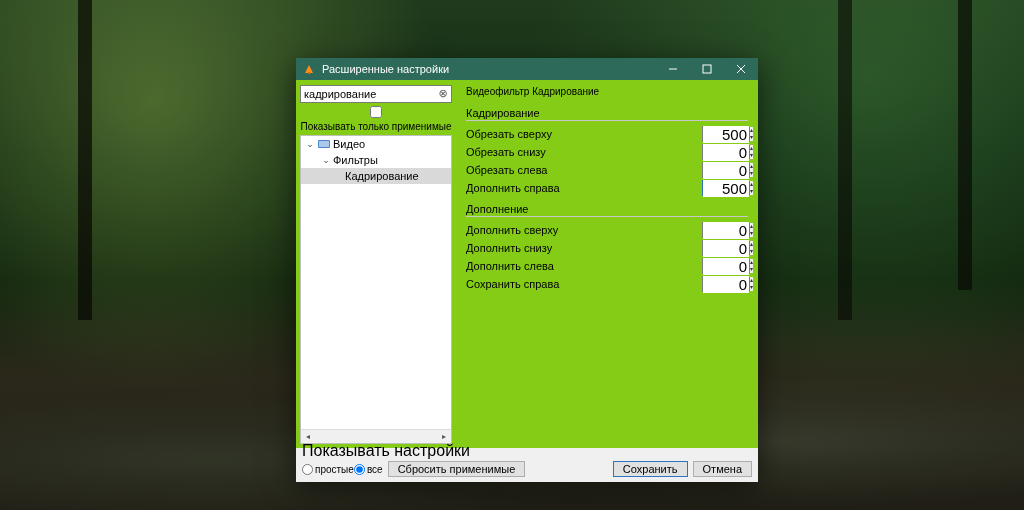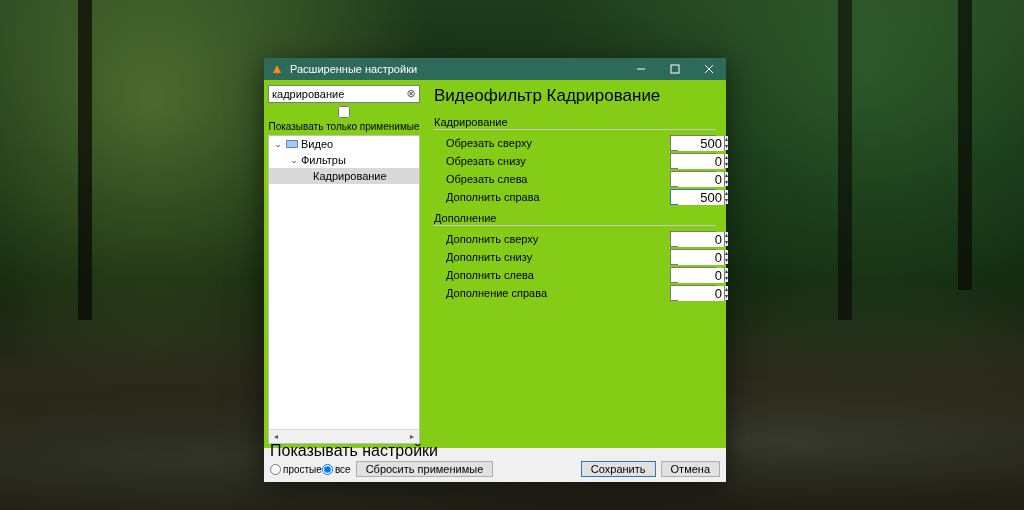--- a/index.html
+++ b/index.html
@@ -9,21 +9,21 @@
     radial-gradient(circle at 85% 15%, rgba(100,180,90,.35), transparent 35%),
     radial-gradient(circle at 50% 50%, rgba(120,200,110,.3), transparent 40%),
     linear-gradient(180deg, #2d4a2a 0%, #1e3820 30%, #1a2e18 55%, #3d3a2a 75%, #2a2820 100%);
     filter: contrast(1.1) brightness(.85); }
   .wallpaper::before, .wallpaper::after { content:""; position:absolute; }
   .wallpaper::before { width:14px; height:320px; left:78px; top:0; background:rgba(20,18,14,.7); box-shadow: 760px 0 rgba(22,20,15,.6), 880px -30px rgba(20,18,14,.65); }
   .wallpaper::after { left:0; right:0; bottom:0; height:170px; background:
     radial-gradient(ellipse at 20% 70%, rgba(80,90,70,.5), transparent 40%),
     radial-gradient(ellipse at 75% 60%, rgba(90,100,80,.5), transparent 45%),
     linear-gradient(0deg, #2e2c22, transparent); }
-  .window { position:absolute; left:264px; top:58px; width:462px; height:424px; background:#f0f0f0; box-shadow:0 6px 28px rgba(0,0,0,.55); display:flex; flex-direction:column; }
+  .window { position:absolute; left:296px; top:58px; width:462px; height:424px; background:#f0f0f0; box-shadow:0 6px 28px rgba(0,0,0,.55); display:flex; flex-direction:column; }
   .titlebar { height:22px; background:#2e6a5a; display:flex; align-items:center; color:#fff; font-size:11px; padding:0 0 0 6px; }
   .titlebar .icon { width:14px; height:14px; margin-right:6px; display:flex; align-items:center; justify-content:center; }
   .titlebar .icon svg { width:12px; height:12px; }
   .titlebar .spacer { flex:1; }
   .winbtn { width:34px; height:22px; display:flex; align-items:center; justify-content:center; color:#fff; }
   .winbtn svg { width:10px; height:10px; stroke:#fff; stroke-width:1; fill:none; }
   .content { flex:1; display:flex; background:#84cc16; }
   .sidebar { width:160px; display:flex; flex-direction:column; border-right:0; padding:4px; }
   .search-wrap { position:relative; }
   .search { width:100%; height:18px; font-size:11px; padding:1px 16px 1px 3px; border:1px solid #7a7a7a; background:#fff; }
@@ -36,27 +36,27 @@
   .row { display:flex; align-items:center; height:16px; padding-left:4px; }
   .row .tw { width:10px; height:10px; display:flex; align-items:center; justify-content:center; margin-right:2px; font-size:9px; color:#555; }
   .row .ticon { width:14px; height:14px; margin-right:2px; display:flex; align-items:center; justify-content:center; }
   .row.sel { background:#d9d9d9; }
   .row.lvl2 { padding-left:20px; }
   .row.lvl3 { padding-left:44px; }
   .hscroll { position:absolute; left:0; right:0; bottom:0; height:14px; background:#f0f0f0; border-top:1px solid #dcdcdc; display:flex; align-items:center; }
   .hscroll .ar { width:14px; height:14px; display:flex; align-items:center; justify-content:center; font-size:8px; color:#555; }
   .hscroll .track { flex:1; height:14px; }
   .main { flex:1; padding:6px 10px 0 10px; display:flex; flex-direction:column; }
-  .main h1 { font-size:17px; font-weight:400; color:#000; margin-bottom:10px; }
+  .main h1 { font-size:10px; font-weight:400; color:#000; margin-bottom:10px; }
   .group { margin-bottom:6px; }
   .grouptitle { font-size:11px; color:#000; border-bottom:1px solid #c8c8c8; padding-bottom:1px; margin-bottom:4px; }
   .field { display:flex; align-items:center; height:18px; font-size:11px; color:#000; }
-  .field .lbl { flex:1;margin-left:12px; }
+  .field .lbl { flex:1; }
   .spinner { display:flex; align-items:center; width:46px; height:16px; border:1px solid #7a7a7a; background:#fff; }
-  .spinner input { border:none; width:46px; text-align:right; font-size:13px; padding:0 2px; outline:none;margin-left:7px; }
+  .spinner input { border:none; width:46px; text-align:right; font-size:15px; padding:0 2px; outline:none; }
   .spinner .btns { display:flex; flex-direction:column; width:10px; height:14px; }
   .spinner .sb { height:7px; font-size:6px; line-height:6px; text-align:center; color:#333; background:#f0f0f0; border-left:1px solid #7a7a7a; cursor:pointer; }
   .spinner.active { border-color:#2f74c0; }
   .footer { height:34px; background:#f0f0f0; border-top:0; display:flex; align-items:flex-end; padding:0 6px 5px 6px; font-size:10px; }
   .footer .left { flex:1; }
   .footer .left .cap { font-size:16px; color:#000; margin-bottom:1px; }
   .footer .radios { display:flex; align-items:center; }
   .footer .radios label { display:flex; align-items:center; gap:2px; }
   .footer .radios input { width:11px; height:11px; }
   .btn { font-size:11px; padding:1px 9px; border:1px solid #adadad; background:#e1e1e1; margin-left:5px; cursor:pointer; }
@@ -216,21 +216,21 @@
             <span class="lbl">Дополнить слева</span>
           <div class="spinner">
               <input value="0" style="">
               <span class="btns">
                 <span class="sb">▴</span>
                 <span class="sb">▾</span>
               </span>
             </div>
           </div>
         <div class="field">
-            <span class="lbl">Дополнение справа</span>
+            <span class="lbl">Сохранить справа</span>
           <div class="spinner">
               <input value="0" style="">
               <span class="btns">
                 <span class="sb">▴</span>
                 <span class="sb">▾</span>
               </span>
             </div>
           </div>
       </div>
     </div>

